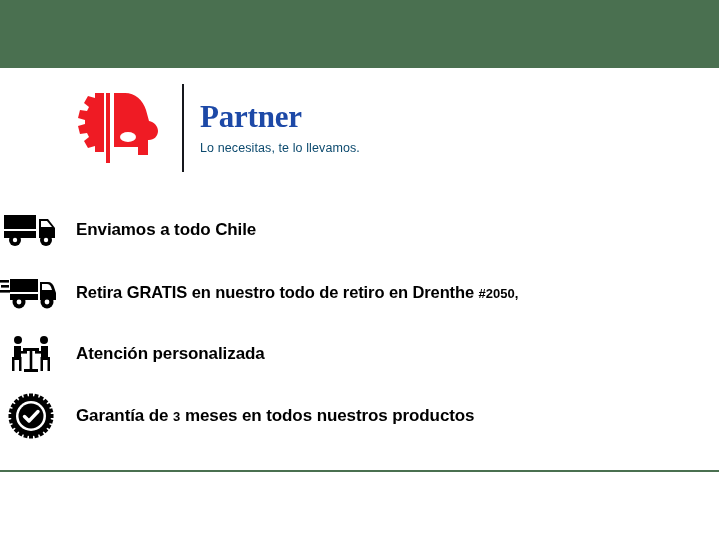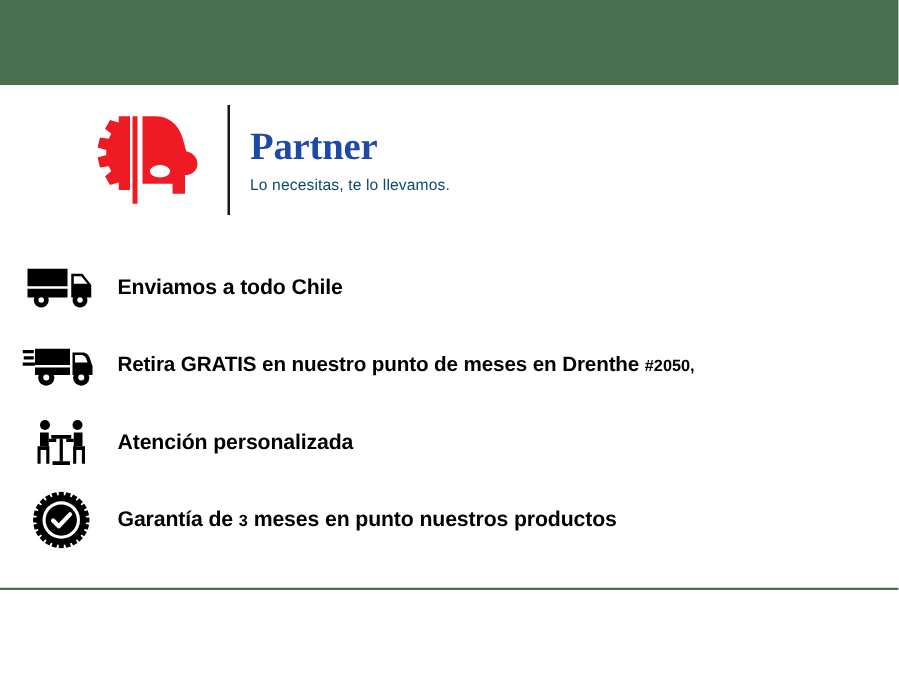--- a/index.html
+++ b/index.html
@@ -85,21 +85,20 @@
     position: absolute;
     left: 0;
     top: 138px;
     width: 719px;
   }
   .feature-row {
     position: relative;
     display: flex;
     align-items: center;
     min-height: 48px;
-    padding-left: 18px;
     margin-bottom: 14px;
   }
   .feature-icon {
     flex: 0 0 auto;
     width: 62px;
     height: 46px;
     display: flex;
     align-items: center;
     justify-content: center;
   }
@@ -180,21 +179,21 @@
             <path d="M10 5 h28 v13 h-28 z" fill="#000"></path>
             <rect x="10" y="20" width="28" height="6" fill="#000"></rect>
             <path d="M40 8 h8 c3 0 5 2 6 5 l2 6 v7 h-16 z" fill="#000"></path>
             <path d="M42 10 h5 c2 0 3 1 4 3 l1 3 h-10 z" fill="#fff"></path>
             <circle cx="19" cy="28" r="6.5" fill="#000"></circle>
             <circle cx="47" cy="28" r="6.5" fill="#000"></circle>
             <circle cx="19" cy="28" r="2.4" fill="#fff"></circle>
             <circle cx="47" cy="28" r="2.4" fill="#fff"></circle>
           </svg>
         </div>
-        <div class="feature-text two-line"><span>Retira GRATIS en nuestro punto de meses en Drenthe </span><span class="small-num">#2050,</span><br></div>
+        <div class="feature-text two-line"><span>Retira GRATIS en nuestro todo de retiro en Drenthe </span><span class="small-num">#2050,</span><br></div>
       </div>
 
       <div class="feature-row">
         <div class="feature-icon">
           <svg width="46" height="40" viewBox="0 0 46 40" aria-hidden="true">
 
             <circle cx="10" cy="6" r="4" fill="#000"></circle>
             <path d="M6 12 h7 v11 h-7 z" fill="#000"></path>
             <rect x="4" y="23" width="9" height="3" fill="#000"></rect>
             <rect x="4" y="26" width="2.5" height="11" fill="#000"></rect>
@@ -246,18 +245,18 @@
                 <rect x="21" y="0.5" width="4" height="5" transform="rotate(285 23 23)"></rect>
                 <rect x="21" y="0.5" width="4" height="5" transform="rotate(315 23 23)"></rect>
                 <rect x="21" y="0.5" width="4" height="5" transform="rotate(345 23 23)"></rect>
               </g>
             </g>
             <circle cx="23" cy="23" r="15" fill="#fff"></circle>
             <circle cx="23" cy="23" r="12.5" fill="#000"></circle>
             <path d="M16.5 23.5 l4.5 4.5 l9 -9.5" stroke="#fff" stroke-width="3.4" fill="none" stroke-linecap="round" stroke-linejoin="round"></path>
           </svg>
         </div>
-        <div class="feature-text"><span>Garantía de </span><span class="small-num">3</span><span> meses en punto nuestros productos</span></div>
+        <div class="feature-text"><span>Garantía de </span><span class="small-num">3</span><span> meses en todos nuestros productos</span></div>
       </div>
 
     </div>
   </div>
 </div>
 
 </body></html>

